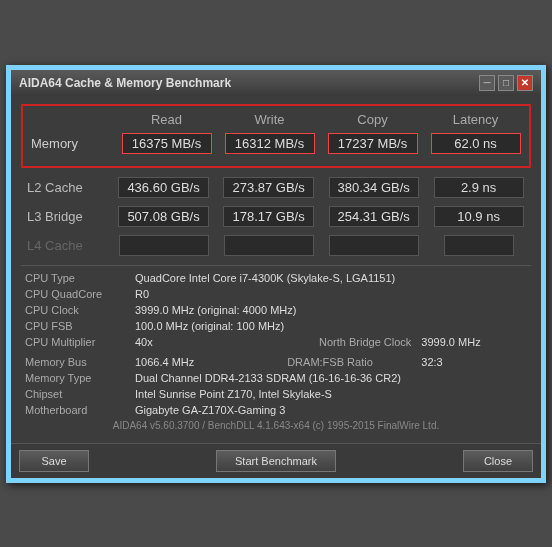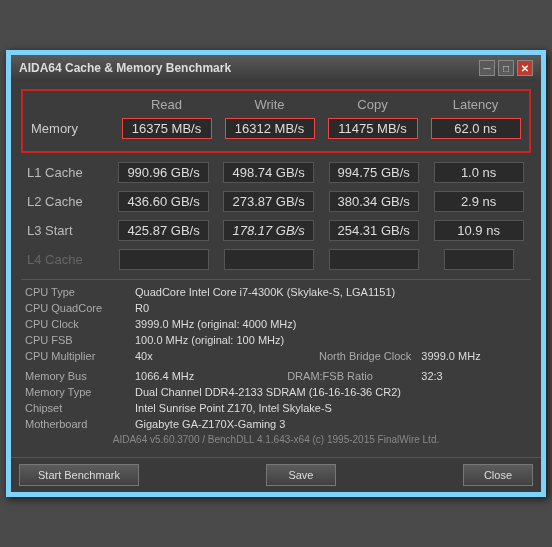--- a/index.html
+++ b/index.html
@@ -164,50 +164,43 @@
             <th>Copy</th>
             <th>Latency</th>
           </tr>
         </thead>
         <tbody>
 
           <tr class="memory-row">
             <td style="color:#ccc;">Memory</td>
             <td><span class="value-box">16375 MB/s</span></td>
             <td><span class="value-box">16312 MB/s</span></td>
-            <td><span class="value-box">11475 MB/s</span></td>
+            <td><span class="value-box">17237 MB/s</span></td>
             <td><span class="value-box">62.0 ns</span></td>
           </tr>
         </tbody>
       </table>
     </div>
 
     <table class="benchmark-table">
       <tbody>
 
-        <tr>
-          <td style="padding-top:5px;">L1 Cache</td>
-          <td style="padding-top:5px;"><span class="value-box">990.96 GB/s</span></td>
-          <td style="padding-top:5px;"><span class="value-box">498.74 GB/s</span></td>
-          <td style="padding-top:5px;"><span class="value-box">994.75 GB/s</span></td>
-          <td style="padding-top:5px;"><span class="value-box">1.0 ns</span></td>
-        </tr>
 
         <tr>
           <td style="padding-top:5px;">L2 Cache</td>
           <td style="padding-top:5px;margin-top:13px;"><span class="value-box">436.60 GB/s</span></td>
           <td style="padding-top:5px;"><span class="value-box">273.87 GB/s</span></td>
           <td style="padding-top:5px;"><span class="value-box">380.34 GB/s</span></td>
           <td style="padding-top:5px;"><span class="value-box">2.9 ns</span></td>
         </tr>
 
         <tr>
-          <td style="padding-top:5px;">L3 Start</td>
-          <td style="padding-top:5px;"><span class="value-box">425.87 GB/s</span></td>
-          <td style="padding-top:5px;font-style:italic;"><span class="value-box">178.17 GB/s</span></td>
+          <td style="padding-top:5px;">L3 Bridge</td>
+          <td style="padding-top:5px;"><span class="value-box">507.08 GB/s</span></td>
+          <td style="padding-top:5px;"><span class="value-box">178.17 GB/s</span></td>
           <td style="padding-top:5px;"><span class="value-box">254.31 GB/s</span></td>
           <td style="padding-top:5px;"><span class="value-box">10.9 ns</span></td>
         </tr>
 
         <tr class="l4-row">
           <td style="padding-top:5px; color:#666;">L4 Cache</td>
           <td style="padding-top:5px;"><span class="value-box" style="color:#555;min-width:90px;">&nbsp;</span></td>
           <td style="padding-top:5px;"><span class="value-box" style="color:#555;min-width:90px;">&nbsp;</span></td>
           <td style="padding-top:5px;"><span class="value-box" style="color:#555;min-width:90px;">&nbsp;</span></td>
           <td style="padding-top:5px;"><span class="value-box" style="color:#555;min-width:70px;">&nbsp;</span></td>
@@ -262,17 +255,17 @@
           <td class="label">Motherboard</td>
           <td class="value" colspan="3">Gigabyte GA-Z170X-Gaming 3</td>
         </tr>
       </tbody>
     </table>
 
     <div class="footer-version">AIDA64 v5.60.3700 / BenchDLL 4.1.643-x64  (c) 1995-2015 FinalWire Ltd.</div>
   </div>
 
   <div class="bottom-bar">
+    <button class="bottom-btn">Save</button>
     <button class="bottom-btn">Start Benchmark</button>
-    <button class="bottom-btn">Save</button>
     <button class="bottom-btn">Close</button>
   </div>
 </div>
 
 </body></html>

